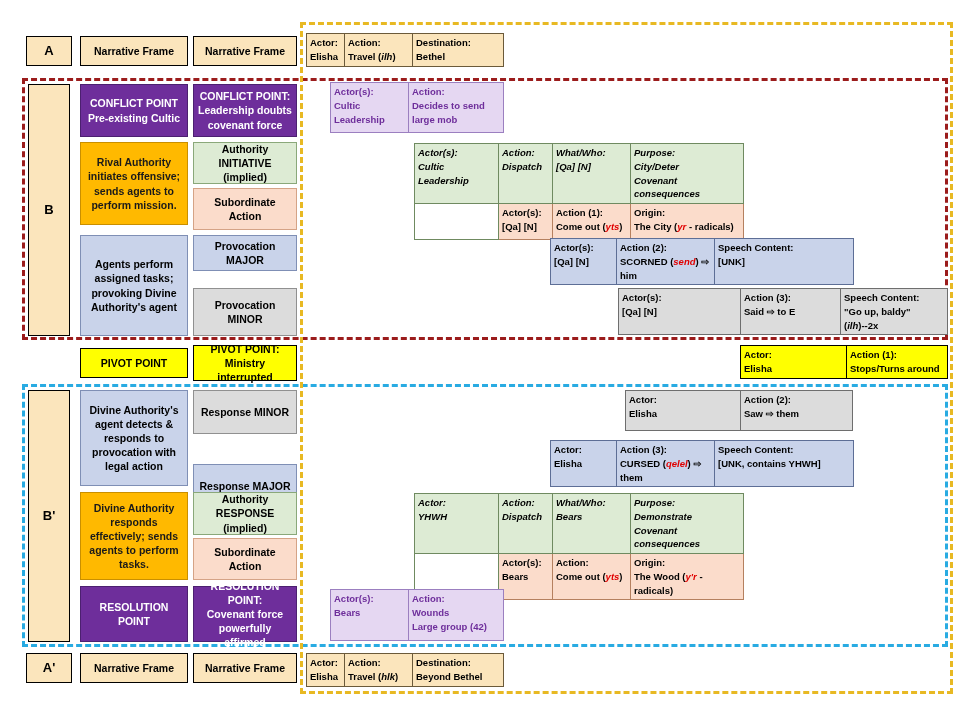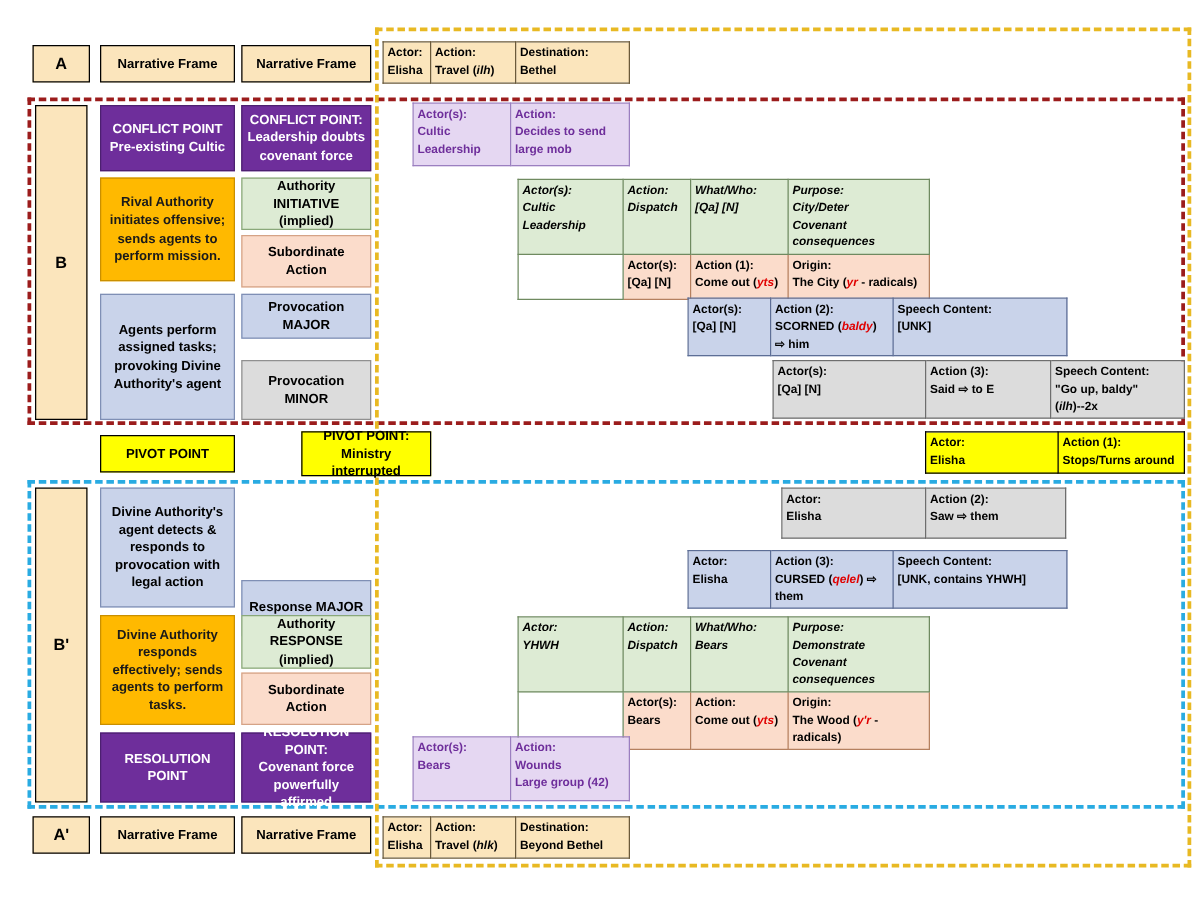--- a/index.html
+++ b/index.html
@@ -190,21 +190,21 @@
 
   <table class="mtable t-blue" style="left:550px; top:238px; width:304px;">
     <tbody>
         <tr>
       <td style="width:66px; height:40px;">
         <span class="lbl">Actor(s):</span>
         <span class="lbl">[Qa] [N]</span>
       </td>
       <td style="width:98px;">
         <span class="lbl">Action (2):</span>
-        <span class="lbl"><span>SCORNED (</span><span class="red">baldy</span><span>) ⇨ him</span></span>
+        <span class="lbl"><span>SCORNED (</span><span class="red">send</span><span>) ⇨ him</span></span>
       </td>
       <td>
         <span class="lbl">Speech Content:</span>
         <span class="lbl">[UNK]</span>
       </td>
     </tr>
   </tbody>
     </table>
 
   <table class="mtable t-grey" style="left:618px; top:288px; width:330px;">
@@ -223,21 +223,21 @@
         <span class="lbl">"Go up, baldy"</span>
         <span class="lbl"><span>(</span><span class="it">ilh</span><span>)--2x</span></span>
       </td>
     </tr>
   </tbody>
     </table>
 
   <div class="box yellow" style="left:80px; top:348px; width:108px; height:30px;">
     <span>PIVOT POINT</span>
   </div>
-  <div class="box yellow" style="left:193px; top:345px; width:104px; height:36px;margin-left:48px;">
+  <div class="box yellow" style="left:193px; top:345px; width:104px; height:36px;">
     <div>
       <span class="lbl">PIVOT POINT:</span>
       <span class="lbl">Ministry interrupted</span>
     </div>
   </div>
   <table class="mtable t-yellow" style="left:740px; top:345px; width:208px;">
     <tbody>
         <tr>
       <td style="width:106px; height:33px;">
         <span class="lbl">Actor:</span>
@@ -248,20 +248,23 @@
         <span class="lbl">Stops/Turns around</span>
       </td>
     </tr>
   </tbody>
     </table>
 
   <div class="box cream secletter" style="left:28px; top:390px; width:42px; height:252px;">B'</div>
 
   <div class="box bluegr" style="left:80px; top:390px; width:108px; height:96px;">
     <span>Divine Authority's agent detects &amp; responds to provocation with legal action</span>
+  </div>
+  <div class="box grey" style="left:193px; top:390px; width:104px; height:44px;">
+    <span>Response MINOR</span>
   </div>
   <div class="box bluegr" style="left:193px; top:440px; width:104px; height:45px;margin-top:24px;">
     <span>Response MAJOR</span>
   </div>
 
   <table class="mtable t-grey" style="left:625px; top:390px; width:228px;">
     <tbody>
         <tr>
       <td style="width:115px; height:40px;">
         <span class="lbl">Actor:</span>

